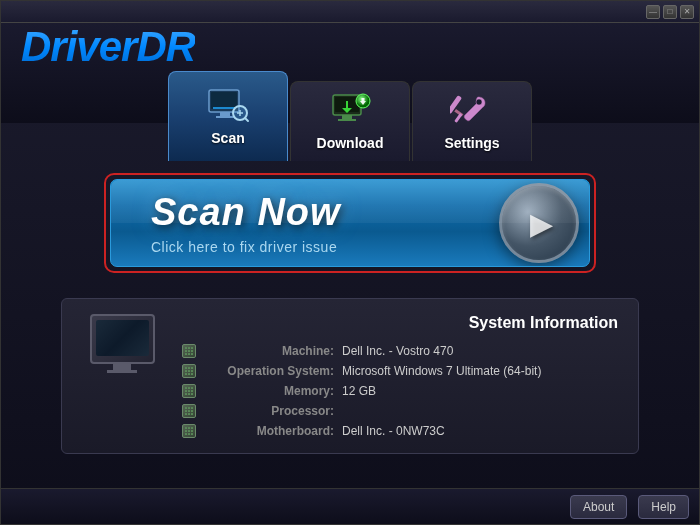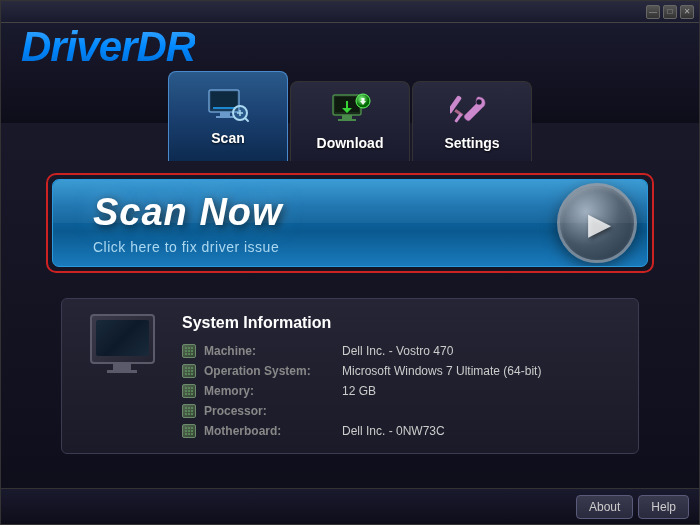--- a/index.html
+++ b/index.html
@@ -129,21 +129,21 @@
 
     
     .content {
       padding: 20px 40px;
       flex: 1;
     }
 
     
     .scan-button-container {
       margin: 30px auto 25px;
-      width: 608px;
+      width: 492px;
       height: 100px;
       border: 2px solid #cc2222;
       border-radius: 10px;
       padding: 4px;
       background: transparent;
     }
     .scan-button {
       width: 100%;
       height: 100%;
       background: linear-gradient(180deg, #1a8acc 0%, #0d6aaa 30%, #0a5a90 60%, #1a7abc 100%);
@@ -208,20 +208,21 @@
 
     
     .system-info {
       background: linear-gradient(180deg, #252535 0%, #1a1a28 100%);
       border: 1px solid #3a3a50;
       border-radius: 6px;
       padding: 15px 20px;
       margin: 0 20px;
       display: flex;
       gap: 20px;
+      text-align: right;
     }
     .sys-info-title {
       font-size: 16px;
       font-weight: bold;
       color: #fff;
       margin-bottom: 12px;
     }
     .sys-info-left {
       flex: 1;
     }
@@ -290,21 +291,21 @@
       bottom: 0;
       left: 0;
       right: 0;
       height: 36px;
       background: linear-gradient(180deg, #1a1a2e 0%, #0d0d1a 100%);
       border-top: 1px solid #333;
       display: flex;
       align-items: center;
       justify-content: flex-end;
       padding-right: 10px;
-      gap: 5px;
+      gap: 11px;
     }
     .footer-btn {
       padding: 4px 12px;
       background: linear-gradient(180deg, #3a3a4e 0%, #2a2a3e 100%);
       border: 1px solid #5a5a7a;
       border-radius: 4px;
       color: #ccc;
       font-size: 12px;
       cursor: pointer;
     }

